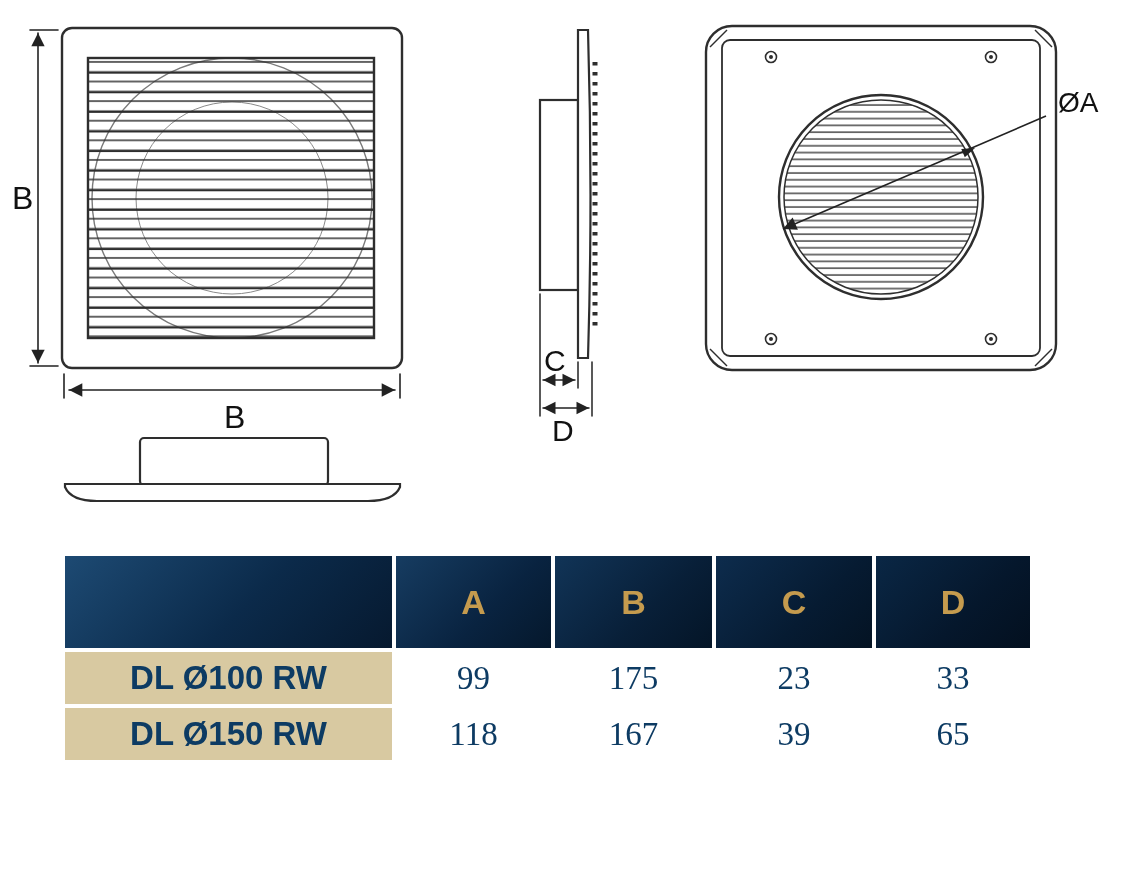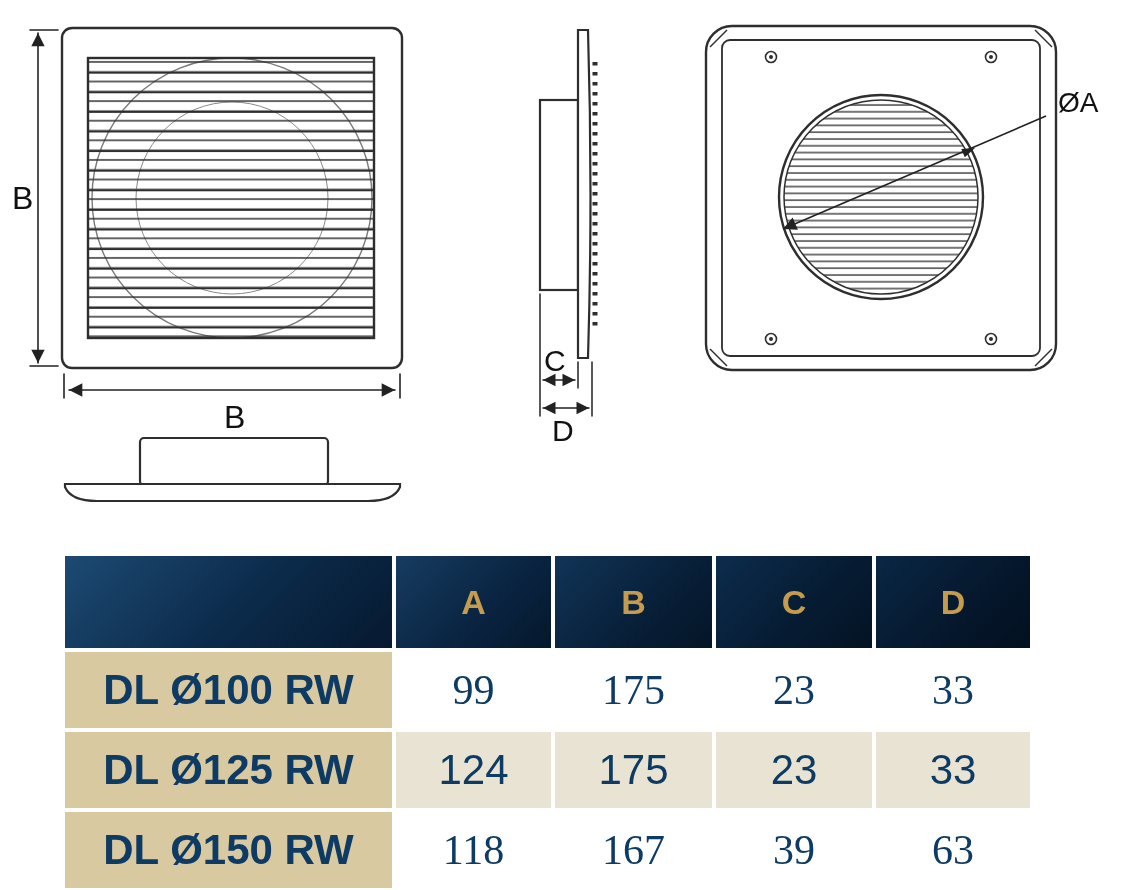--- a/index.html
+++ b/index.html
@@ -24,23 +24,23 @@
     color:#c59b4e;
     font-size:34px;font-weight:bold;
   }
   th.hdr-blank{background:linear-gradient(135deg,#1d4a73 0%,#0b2a4a 55%,#06192f 100%);}
   th.hdr-a{background:linear-gradient(135deg,#163c61 0%,#092340 60%,#05182c 100%);}
   th.hdr-b{background:linear-gradient(135deg,#113457 0%,#081f38 60%,#041527 100%);}
   th.hdr-c{background:linear-gradient(135deg,#0d2c4d 0%,#061b32 60%,#041323 100%);}
   th.hdr-d{background:linear-gradient(135deg,#0a2745 0%,#05172c 60%,#03101f 100%);}
 
   table.dims tbody td{
-    height:76px;
+    height:52px;
     color:#0d3b63;
-    font-size:42px;
+    font-size:33px;
     margin-left:39px;
   }
   td.model{background:#d8c9a1;font-weight:bold;font-size:31px;}
   tr.row-alt td.val{background:#e9e3d4;}
   tr.row-plain td.val{background:#ffffff;font-family:Liberation Serif, serif;}
 </style>
 </head>
 <body>
 
 <div class="drawings">
@@ -141,28 +141,21 @@
     </tr>
   </thead>
   <tbody>
     <tr class="row-plain">
       <td class="model">DL Ø100 RW</td>
       <td class="val">99</td>
       <td class="val">175</td>
       <td class="val">23</td>
       <td class="val">33</td>
     </tr>
-    <tr class="row-alt">
-      <td class="model">DL Ø125 RW</td>
-      <td class="val">124</td>
-      <td class="val">175</td>
-      <td class="val">23</td>
-      <td class="val">33</td>
-    </tr>
     <tr class="row-plain">
       <td class="model">DL Ø150 RW</td>
       <td class="val">118</td>
       <td class="val">167</td>
       <td class="val">39</td>
-      <td class="val">63</td>
+      <td class="val">65</td>
     </tr>
   </tbody>
 </table>
 
 </body></html>

